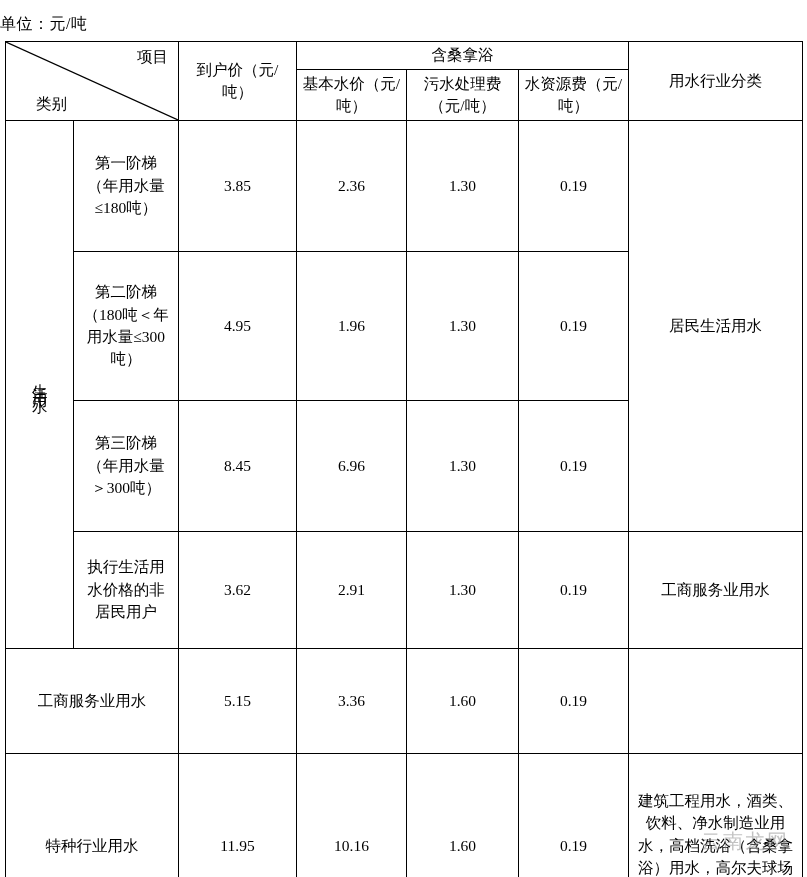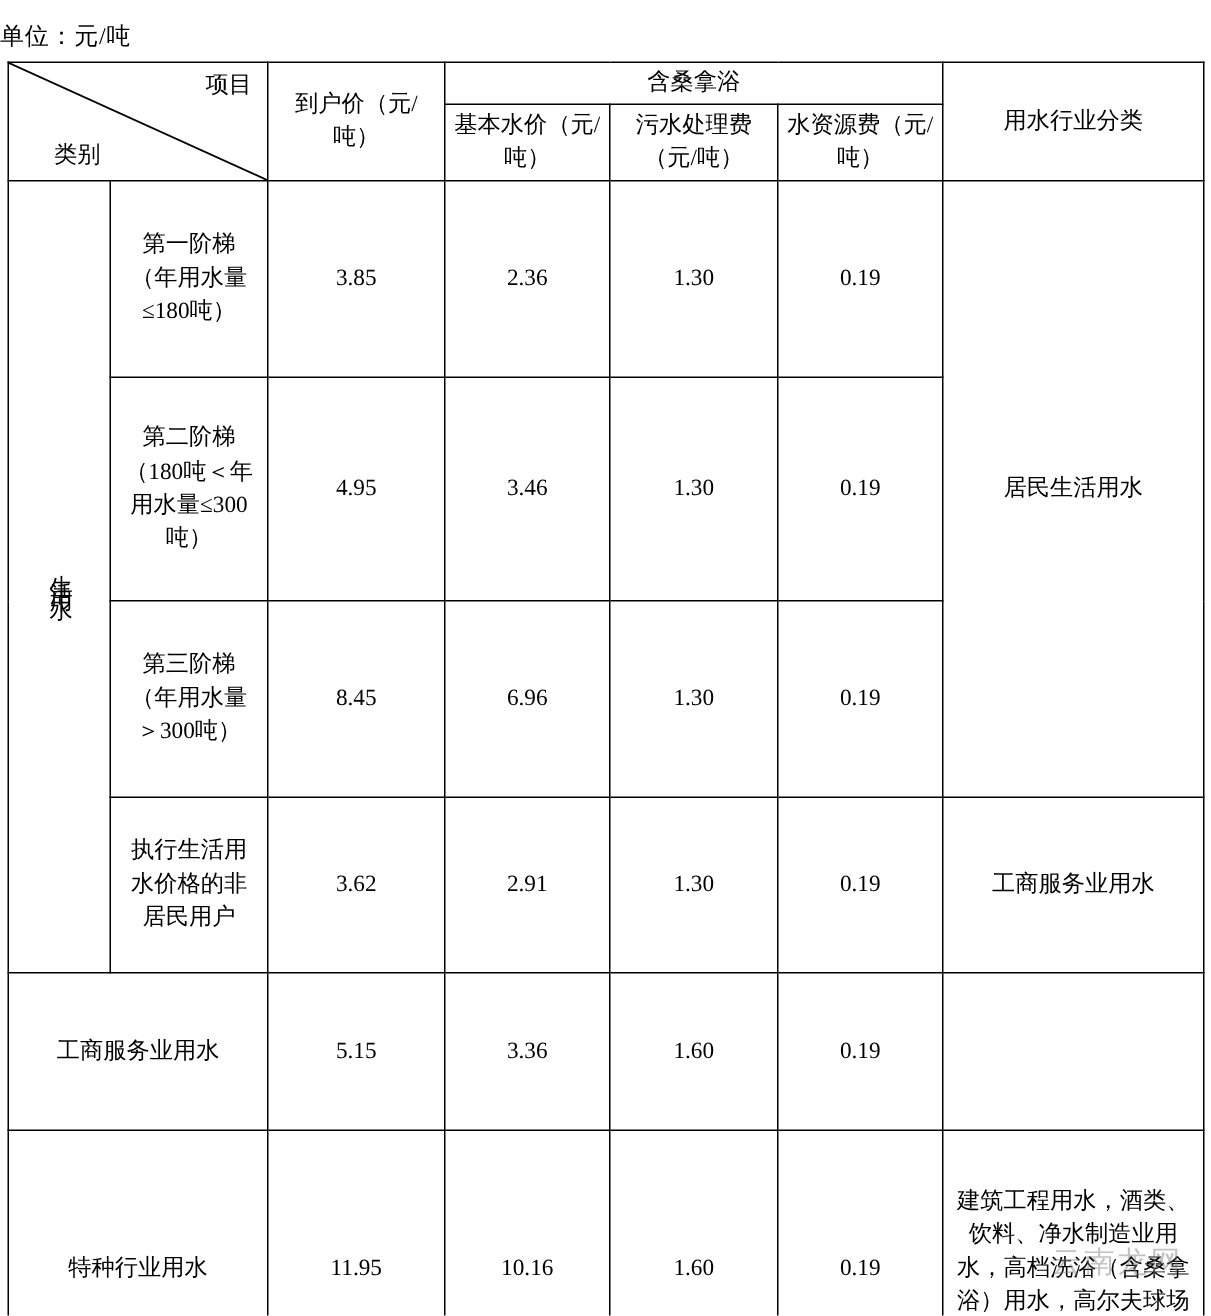--- a/index.html
+++ b/index.html
@@ -152,21 +152,21 @@
         <td class="num">3.85</td>
         <td class="num">2.36</td>
         <td class="num">1.30</td>
         <td class="num">0.19</td>
         <td rowspan="3">居民生活用水</td>
       </tr>
 
       <tr>
         <td class="tier-cell" style="height:140px">第二阶梯（180吨＜年用水量≤300吨）</td>
         <td class="num">4.95</td>
-        <td class="num">3.46</td>
+        <td class="num">1.96</td>
         <td class="num">1.30</td>
         <td class="num">0.19</td>
       </tr>
 
       <tr>
         <td class="tier-cell" style="height:122px">第三阶梯（年用水量＞300吨）</td>
         <td class="num">8.45</td>
         <td class="num">6.96</td>
         <td class="num">1.30</td>
         <td class="num">0.19</td>

